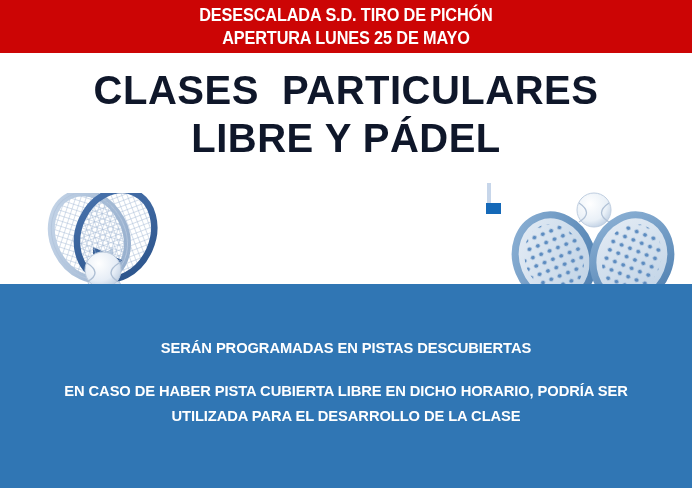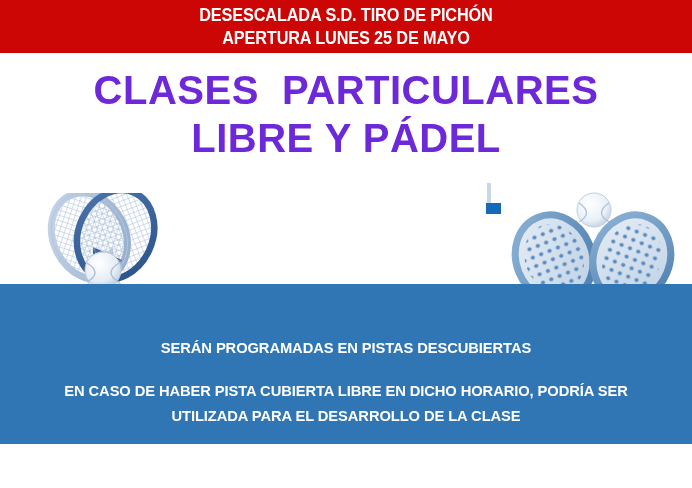--- a/index.html
+++ b/index.html
@@ -51,37 +51,37 @@
     height: 231px;
     background: #ffffff;
   }
 
   .main-title {
     position: absolute;
     left: 0;
     top: 13px;
     width: 692px;
     text-align: center;
-    color: #6d28d9;
+    color: #0f172a;
   }
   .main-title .t-line {
     font-size: 40px;
     font-weight: bold;
     line-height: 48px;
     letter-spacing: 0.5px;
     white-space: pre;
   }
 
   
   .blue-panel {
     position: absolute;
     left: 0;
     top: 284px;
     width: 692px;
-    height: 160px;
+    height: 204px;
     background: #3076b4;
     color: #ffffff;
   }
   .blue-panel .b-line {
     position: absolute;
     width: 692px;
     text-align: center;
     font-weight: bold;
     white-space: nowrap;
     font-size: 15.5px;

